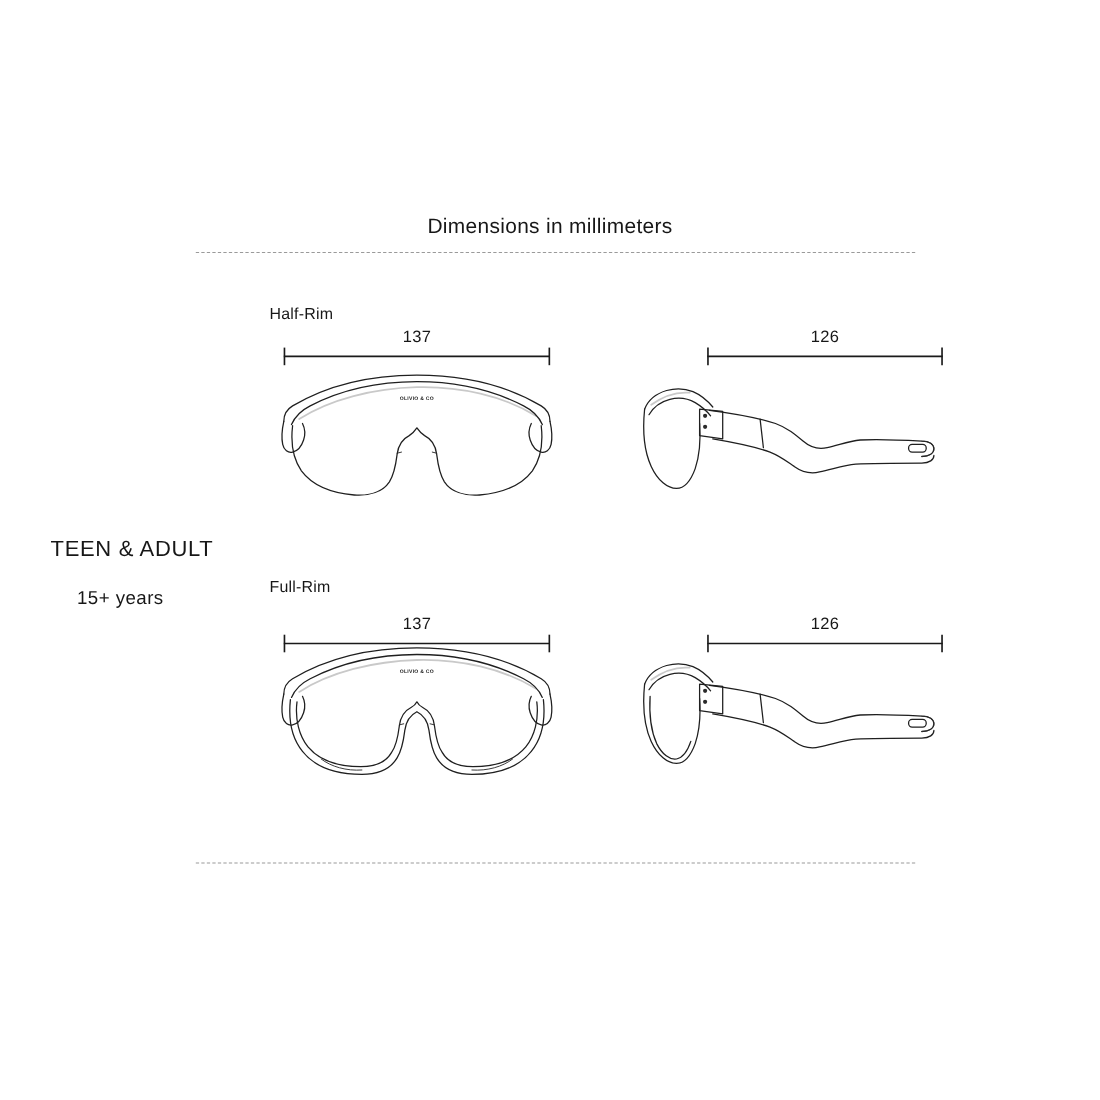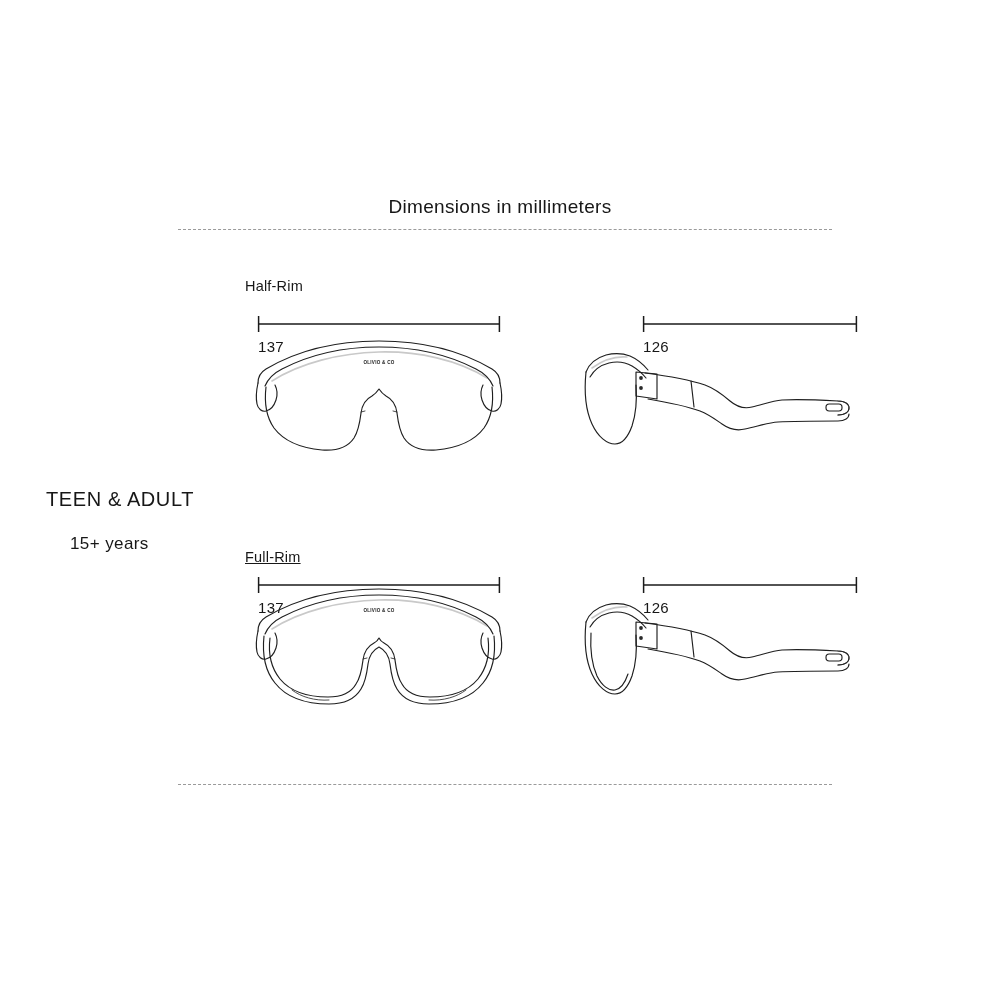--- a/index.html
+++ b/index.html
@@ -57,27 +57,27 @@
     font-weight: 400;
     letter-spacing: 0.4px;
   }
 
   .variant-label {
     font-size: 14.5px;
     font-weight: 400;
     letter-spacing: 0.2px;
   }
   #variant-label-halfrim { left: 245px; top: 278px; text-align: right; }
-  #variant-label-fullrim { left: 245px; top: 549px; text-decoration: underline; }
+  #variant-label-fullrim { left: 245px; top: 526px; }
 
   .dim-value {
     font-size: 15px;
     font-weight: 400;
+    text-align: center;
     letter-spacing: 0.3px;
-    margin-top: 40px;
   }
   #dim-value-front-top  { left: 258px; top: 298px; width: 242px; }
   #dim-value-side-top   { left: 643px; top: 298px; width: 214px; }
   #dim-value-front-bot  { left: 258px; top: 559px; width: 242px; }
   #dim-value-side-bot   { left: 643px; top: 559px; width: 214px; }
 
   
   .separator {
     position: absolute;
     left: 178px;

